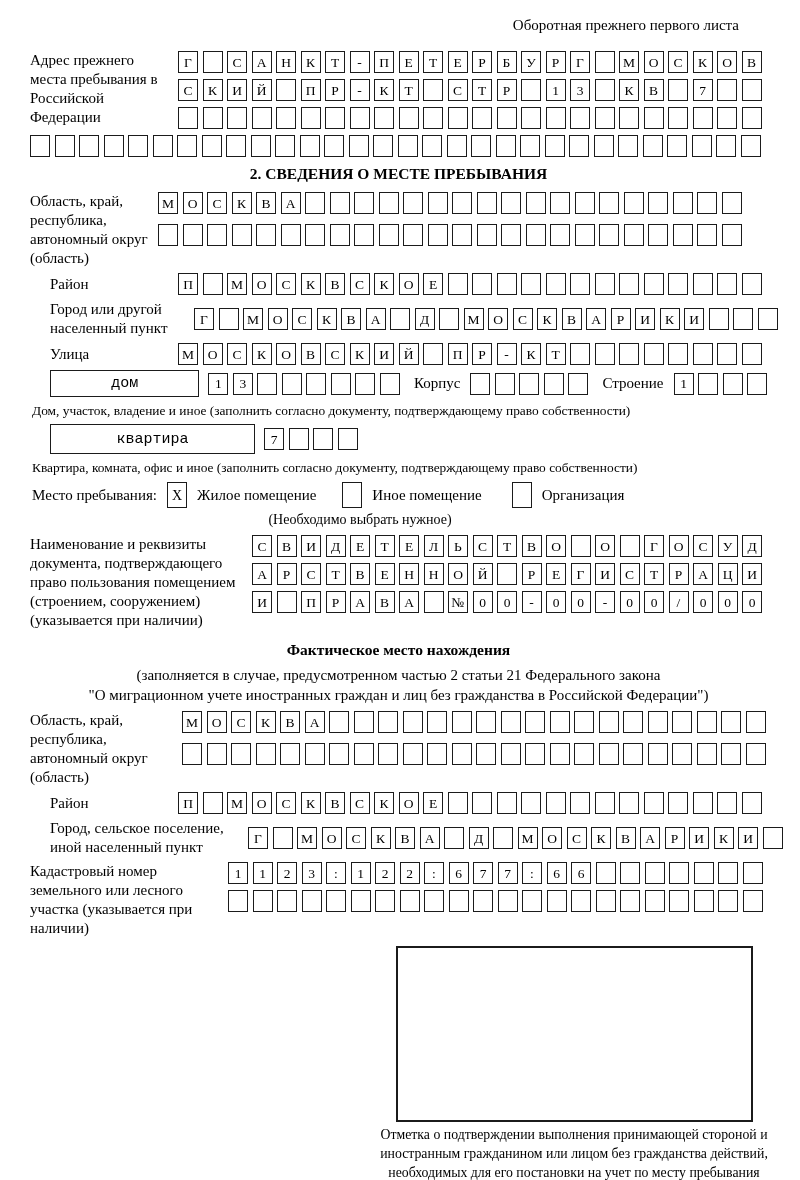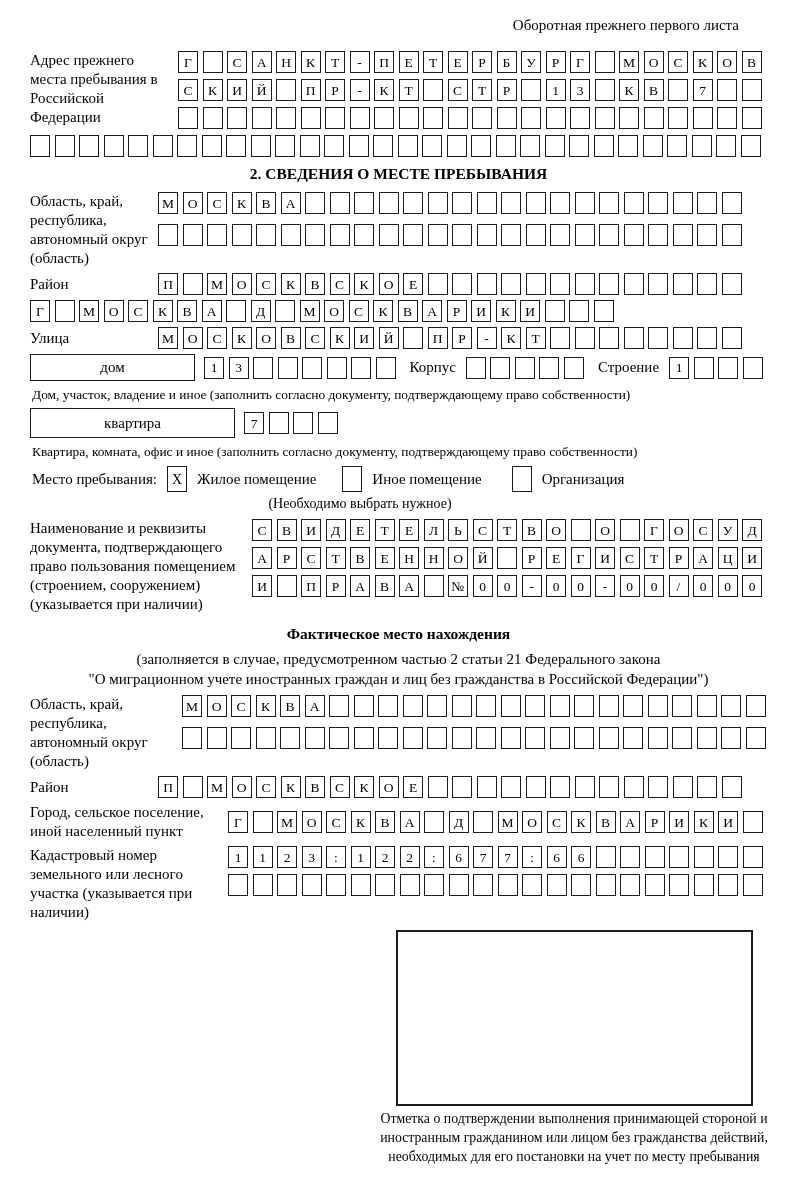--- a/index.html
+++ b/index.html
@@ -16,37 +16,38 @@
   .cells { display:flex; gap:4.5px; }
   .cells + .cells { margin-top:6px; }
   .cell {
     width:20px; height:22px; flex:0 0 20px;
     border:1.5px solid #1b1b1b;
     display:inline-flex; align-items:center; justify-content:center;
     font-size:13.5px; background:#fff;
   }
 
   .field { display:flex; align-items:flex-start; margin-bottom:5px; }
-  .field.vcenter { align-items:center; }
+  .field.vcenter { align-items:center;margin-left:20px; }
   .flabel { flex:0 0 auto; padding-right:8px; }
   .w148 { width:148px; } .w128 { width:128px; } .w144 { width:144px; }
   .w152 { width:152px; } .w198 { width:198px; } .w222 { width:222px; }
 
   .fullrow { margin-top:6px; }
 
   .note { font-size:13.2px; text-align:center; margin:4px 0 2px 0; line-height:17px; }
   .note-left { font-size:13.4px; text-align:left; margin:3px 0 5px 2px; line-height:17px; }
 
   .h2 { text-align:center; font-weight:bold; font-size:15.5px; margin:7px 0 9px 0; }
   .h3 { text-align:center; font-weight:bold; font-size:15.5px; margin:10px 0 6px 0; }
 
   .widebox {
     border:1.5px solid #1b1b1b; height:27px;
     display:flex; align-items:center; justify-content:center;
     font-size:15px;
+    font-family:Liberation Mono, monospace;
   }
   .dom-box { width:165px; margin-right:9px; }
   .kv-box { width:205px; height:30px; margin-right:9px; }
   .inline-lbl { padding:0 10px 0 14px; white-space:nowrap; }
 
   .stay-row { display:flex; align-items:center; margin:6px 0 2px 2px; }
   .chk {
     width:20px; height:26px; border:1.5px solid #1b1b1b; flex:0 0 20px;
     display:inline-flex; align-items:center; justify-content:center;
     font-size:14px;
@@ -271,20 +272,21 @@
         <span class="cell"></span>
         <span class="cell"></span>
         <span class="cell"></span>
         <span class="cell"></span>
         <span class="cell"></span>
         <span class="cell"></span>
       </div>
   </div>
 
   <div class="field vcenter">
+    <div class="flabel w144">Город или другой населенный пункт</div>
     <div class="cells">
         <span class="cell">Г</span>
         <span class="cell"></span>
         <span class="cell">М</span>
         <span class="cell">О</span>
         <span class="cell">С</span>
         <span class="cell">К</span>
         <span class="cell">В</span>
         <span class="cell">А</span>
         <span class="cell"></span>

